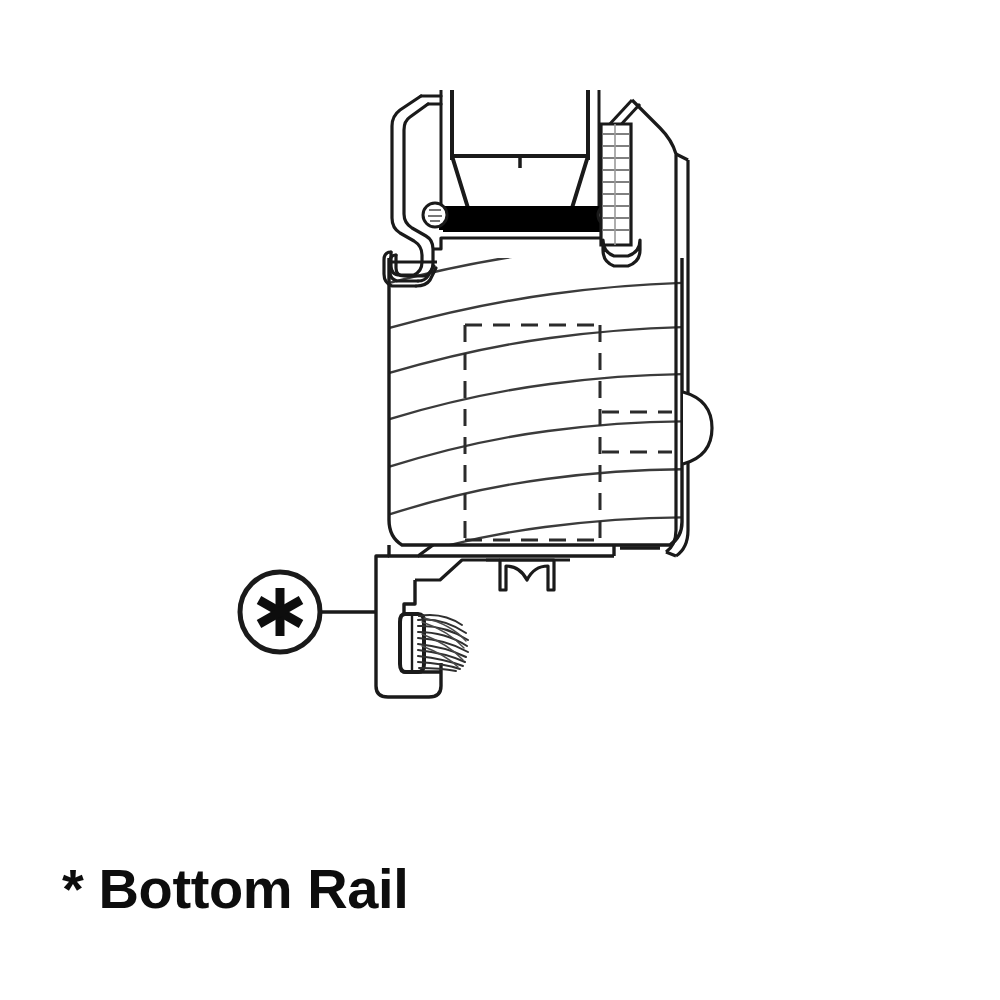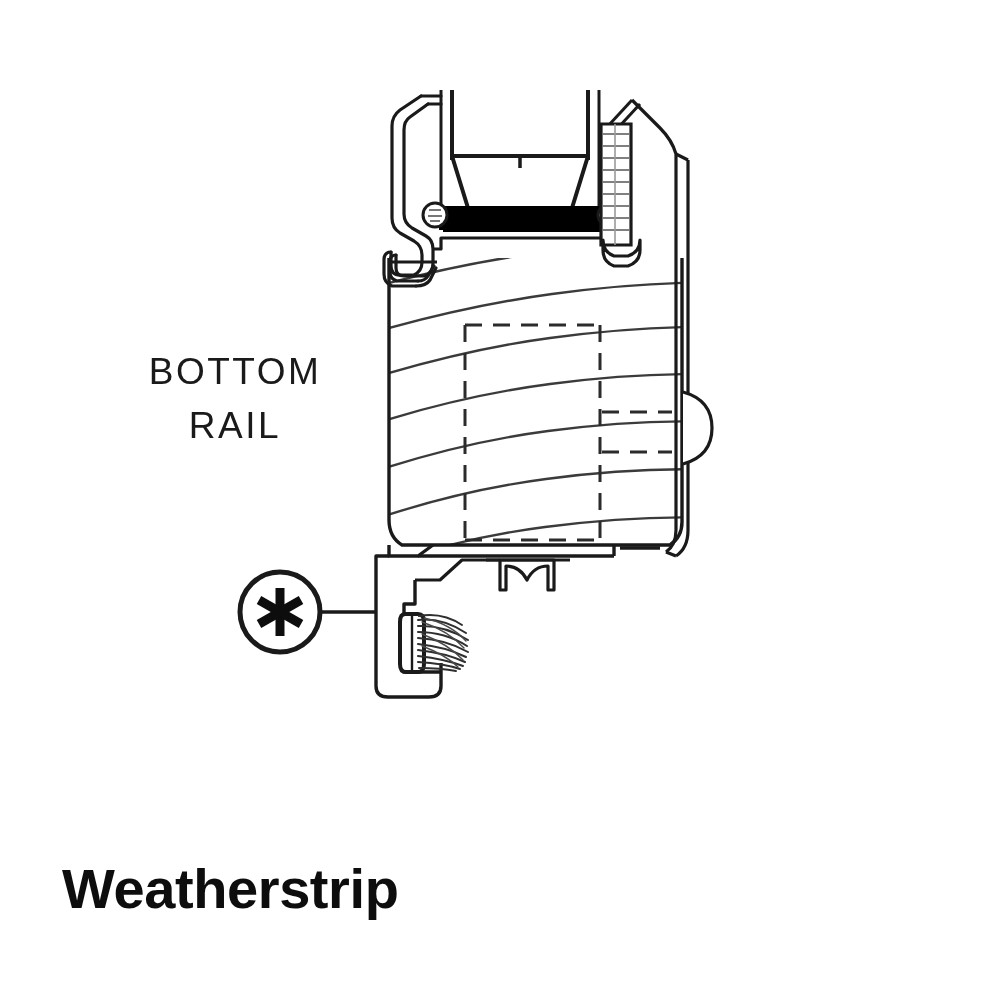--- a/index.html
+++ b/index.html
@@ -242,20 +242,19 @@
       <circle cx="280" cy="612" r="40" fill="#ffffff" stroke="#1a1a1a" stroke-width="5"></circle>
       <g stroke="#0d0d0d" stroke-width="9" stroke-linecap="butt">
         <path d="M280,588 L280,636"></path>
         <path d="M259,600 L301,624"></path>
         <path d="M259,624 L301,600"></path>
       </g>
     </g>
 
   </svg>
 
-  <div class="label-bottom-rail">BOTTOM
-RAIL</div>
 
   <div class="caption-block">
+    <span class="caption-line">* Bottom Rail</span>
     <span class="caption-line">Weatherstrip</span>
   </div>
 
 </div>
 
 </body></html>

